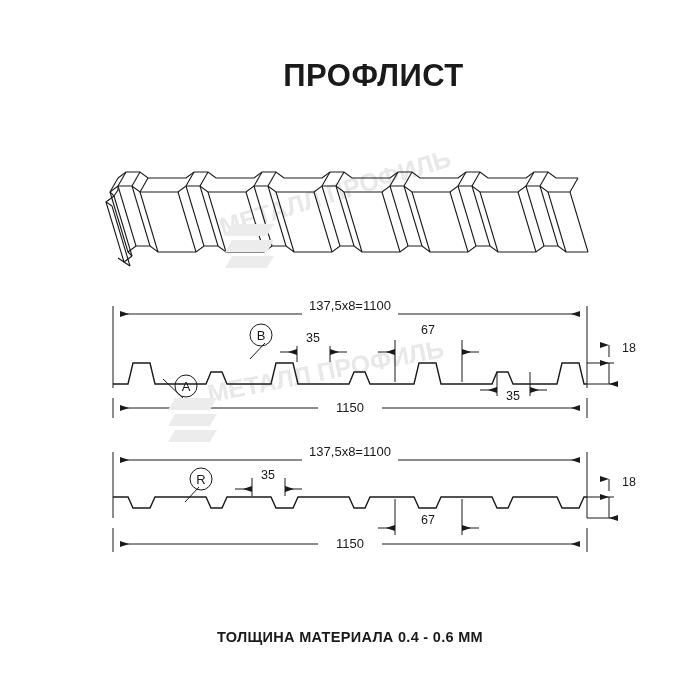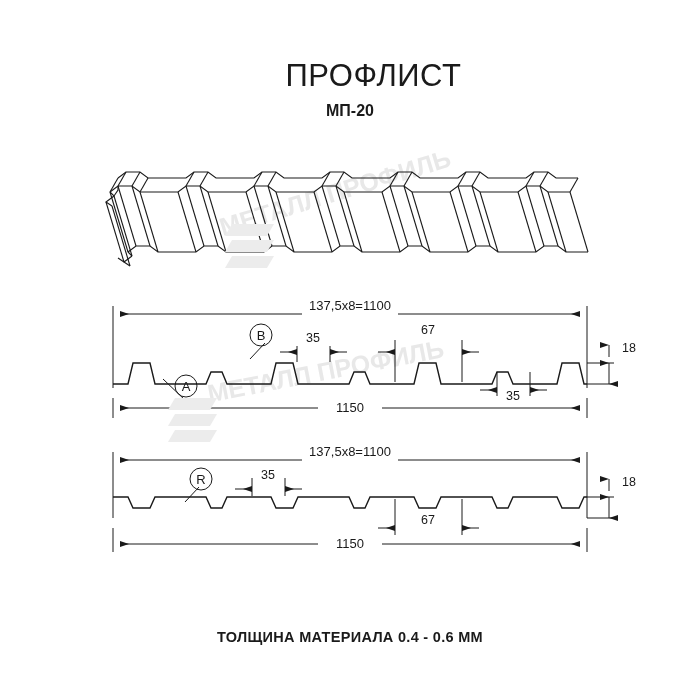--- a/index.html
+++ b/index.html
@@ -19,21 +19,21 @@
     position: absolute;
     inset: 0;
   }
   .title {
     position: absolute;
     left: 0;
     right: 0;
     top: 58px;
     text-align: center;
     font-size: 31px;
-    font-weight: normal;
+    font-weight: bold;
     letter-spacing: 0.5px;
     padding-left: 47px;
   }
   .subtitle {
     position: absolute;
     left: 0;
     right: 0;
     top: 102px;
     text-align: center;
     font-size: 16px;
@@ -79,21 +79,20 @@
     transform: rotate(-11deg);
     transform-origin: left top;
   }
 </style>
 </head>
 <body>
 
 <div class="page">
 
   <div class="title">ПРОФЛИСТ</div>
-  <div class="subtitle">МП-20</div>
 
   <div class="wm wm1">МЕТАЛЛ ПРОФИЛЬ</div>
   <div class="wm wm2">МЕТАЛЛ ПРОФИЛЬ</div>
 
   <svg class="drawing" viewBox="0 0 700 700">
     <defs>
       <marker id="arrH" markerWidth="9" markerHeight="7" refX="9" refY="3.5" orient="auto">
         <polygon points="0,3.5 9,0.6 9,6.4" fill="#1a1a1a"></polygon>
       </marker>
       <marker id="arrHs" markerWidth="9" markerHeight="7" refX="0" refY="3.5" orient="auto">

